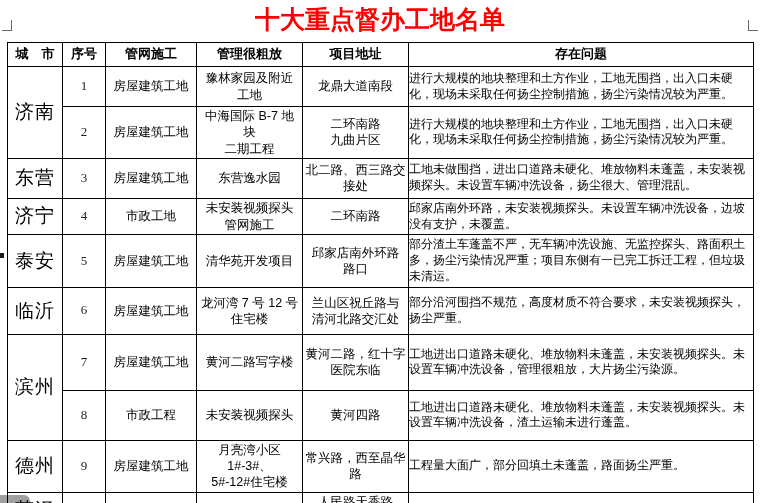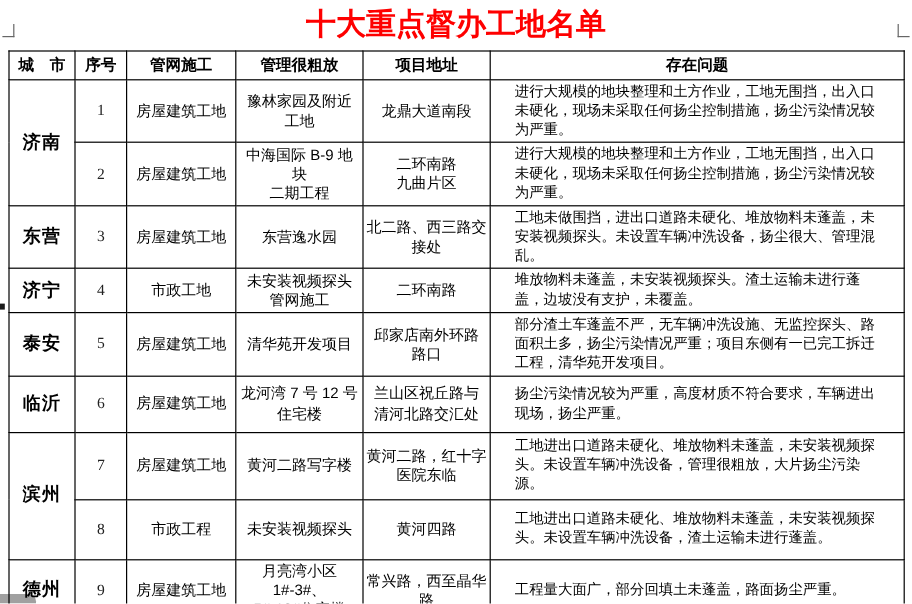--- a/index.html
+++ b/index.html
@@ -20,23 +20,23 @@
   .grid th,.grid td{
     border:1px solid #000;
     padding:1px 2px;
     text-align:center;vertical-align:middle;
     font-size:12.5px;line-height:1.3;
     white-space:pre-line;
     overflow:hidden;
   }
   .grid thead tr{height:24px;}
   .grid th{font-weight:bold;font-size:13px;margin-top:40px;}
-  td.city{font-weight:bold;font-size:15px;letter-spacing:1px;}
+  td.city{font-weight:normal;font-size:19px;letter-spacing:1px;}
   td.no{font-family:"Liberation Serif","DejaVu Serif",serif;font-size:13px;color:#222;}
-  td.problem{text-align:left;padding:2px 20px;font-size:12px;line-height:1.32;}
+  td.problem{text-align:left;padding:2px 0;font-size:12px;line-height:1.32;}
   
   .mark{position:absolute;width:9px;height:10px;}
   .mark-tl{left:2px;top:20px;border-right:1px solid #666;border-bottom:1px solid #666;}
   .mark-tr{left:748px;top:20px;border-left:1px solid #666;border-bottom:1px solid #666;}
   .edge-dot{position:absolute;left:0;top:253px;width:4px;height:5px;background:#1a1a1a;}
   .smudge{position:absolute;left:0;top:495px;width:30px;height:8px;background:#8f8f8f;
     border-radius:0 6px 0 0;opacity:.85;}
 </style>
 </head>
 <body>
@@ -73,21 +73,21 @@
         <td class="no">1</td>
         <td>房屋建筑工地</td>
         <td>豫林家园及附近
 工地</td>
         <td>龙鼎大道南段</td>
         <td class="problem">进行大规模的地块整理和土方作业，工地无围挡，出入口未硬化，现场未采取任何扬尘控制措施，扬尘污染情况较为严重。</td>
       </tr>
       <tr style="height: 37px;">
         <td class="no">2</td>
         <td>房屋建筑工地</td>
-        <td>中海国际 B-9 地块
+        <td>中海国际 B-7 地块
 二期工程</td>
         <td>二环南路
 九曲片区</td>
         <td class="problem">进行大规模的地块整理和土方作业，工地无围挡，出入口未硬化，现场未采取任何扬尘控制措施，扬尘污染情况较为严重。</td>
       </tr>
       <tr style="height: 40px;">
         <td class="city" rowspan="1">东营</td>
         <td class="no">3</td>
         <td>房屋建筑工地</td>
         <td>东营逸水园</td>
@@ -95,40 +95,40 @@
 接处</td>
         <td class="problem">工地未做围挡，进出口道路未硬化、堆放物料未蓬盖，未安装视频探头。未设置车辆冲洗设备，扬尘很大、管理混乱。</td>
       </tr>
       <tr style="height: 30px;">
         <td class="city" rowspan="1">济宁</td>
         <td class="no">4</td>
         <td>市政工地</td>
         <td>未安装视频探头
 管网施工</td>
         <td>二环南路</td>
-        <td class="problem">堆放物料未蓬盖，未安装视频探头。渣土运输未进行蓬盖，边坡没有支护，未覆盖。</td>
+        <td class="problem">邱家店南外环路，未安装视频探头。未设置车辆冲洗设备，边坡没有支护，未覆盖。</td>
       </tr>
       <tr style="height: 44px;">
         <td class="city" rowspan="1">泰安</td>
         <td class="no">5</td>
         <td>房屋建筑工地</td>
         <td>清华苑开发项目</td>
         <td>邱家店南外环路
 路口</td>
-        <td class="problem">部分渣土车蓬盖不严，无车辆冲洗设施、无监控探头、路面积土多，扬尘污染情况严重；项目东侧有一已完工拆迁工程，清华苑开发项目。</td>
+        <td class="problem">部分渣土车蓬盖不严，无车辆冲洗设施、无监控探头、路面积土多，扬尘污染情况严重；项目东侧有一已完工拆迁工程，但垃圾未清运。</td>
       </tr>
       <tr style="height: 47px;">
         <td class="city" rowspan="1">临沂</td>
         <td class="no">6</td>
         <td>房屋建筑工地</td>
         <td>龙河湾 7 号 12 号
 住宅楼</td>
         <td>兰山区祝丘路与
 清河北路交汇处</td>
-        <td class="problem">扬尘污染情况较为严重，高度材质不符合要求，车辆进出现场，扬尘严重。</td>
+        <td class="problem">部分沿河围挡不规范，高度材质不符合要求，未安装视频探头，扬尘严重。</td>
       </tr>
       <tr style="height: 56px;">
         <td class="city" rowspan="2">滨州</td>
         <td class="no">7</td>
         <td>房屋建筑工地</td>
         <td>黄河二路写字楼</td>
         <td>黄河二路，红十字
 医院东临</td>
         <td class="problem">工地进出口道路未硬化、堆放物料未蓬盖，未安装视频探头。未设置车辆冲洗设备，管理很粗放，大片扬尘污染源。</td>
       </tr>

